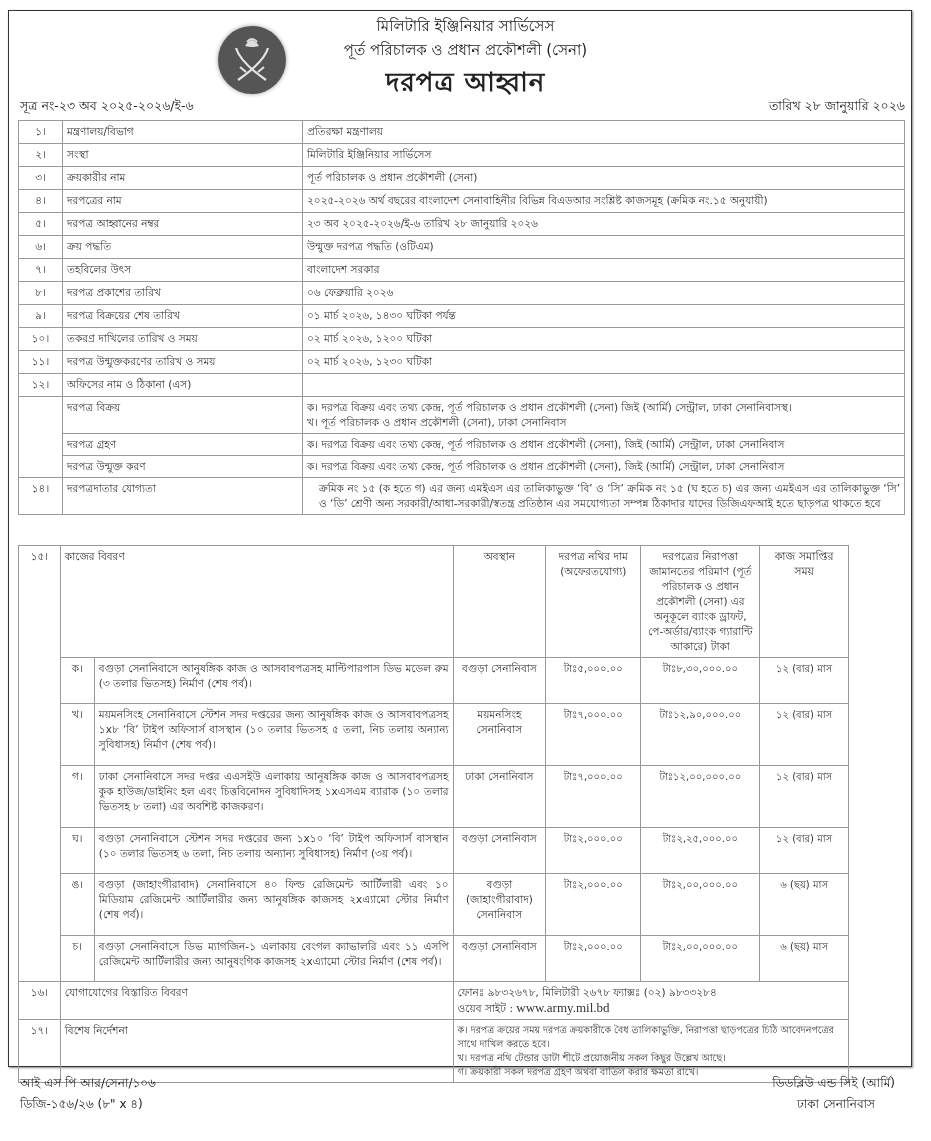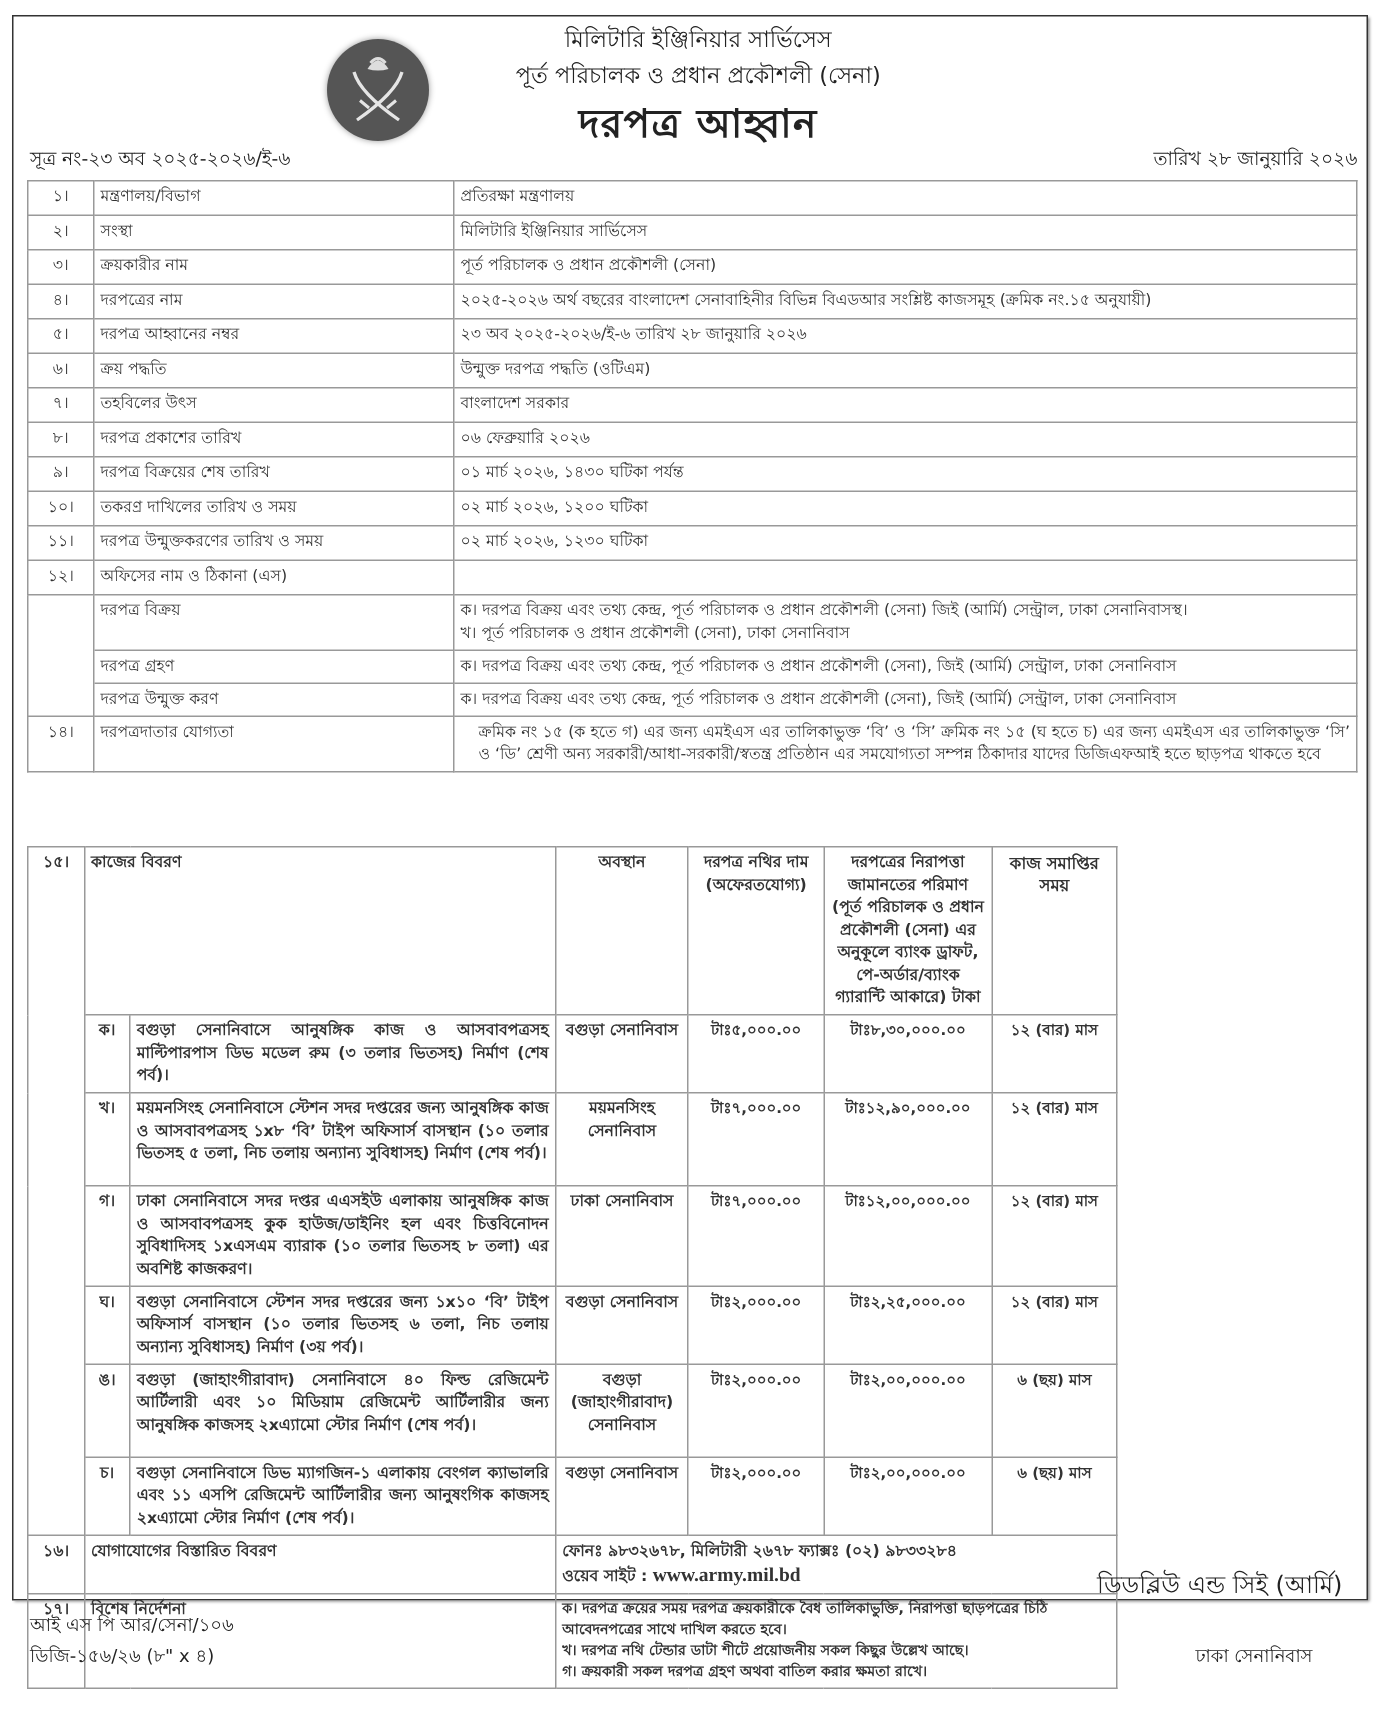--- a/index.html
+++ b/index.html
@@ -13,30 +13,30 @@
   .h3 { top:62px; font-size:26px; font-weight:bold; letter-spacing:1px; }
   .ref { position:absolute; left:20px; top:97px; font-size:12.5px; }
   .date { position:absolute; right:26px; top:97px; font-size:12.5px; }
 
   table { border-collapse:collapse; position:absolute; font-size:10.5px; color:#333; }
   td { border:1px solid #999; vertical-align:top; padding:3px 4px; line-height:15px; }
   #t1 { left:18px; top:120px; width:887px; }
   #t1 td.sl { width:35px; text-align:center; }
   #t1 td.lbl { width:231px; }
   #t1 tr.r1 td { height:16px; }
-  #t2 { left:18px; top:564px; width:727px;font-weight:bold; }
+  #t2 { left:18px; top:545px; width:831px; }
   #t2 td.sl { width:35px; text-align:center; }
   #t2 td.sub { width:27px; text-align:center; }
   #t2 td.desc { text-align:justify; }
   #t2 td.c { text-align:center; }
   #t2 td.amt { text-align:center; white-space:nowrap; font-size:10px; }
   #t2 .hdr td { height:100px; }
   .foot-l1 { position:absolute; left:20px; top:1074px; font-size:12px; }
   .foot-l2 { position:absolute; left:20px; top:1095px; font-size:12px; }
-  .foot-r1 { position:absolute; right:36px; top:1044px; font-size:16px; }
+  .foot-r1 { position:absolute; right:36px; top:1074px; font-size:12px; }
   .foot-r2 { position:absolute; right:56px; top:1095px; font-size:12px; }
   .web { font-family:"Liberation Serif", serif; font-size:13px;margin-top:44px; }
 </style>
 </head>
 <body>
 
 <div class="frame"></div>
 
 <div class="logo">
   <svg viewBox="0 0 68 68">

